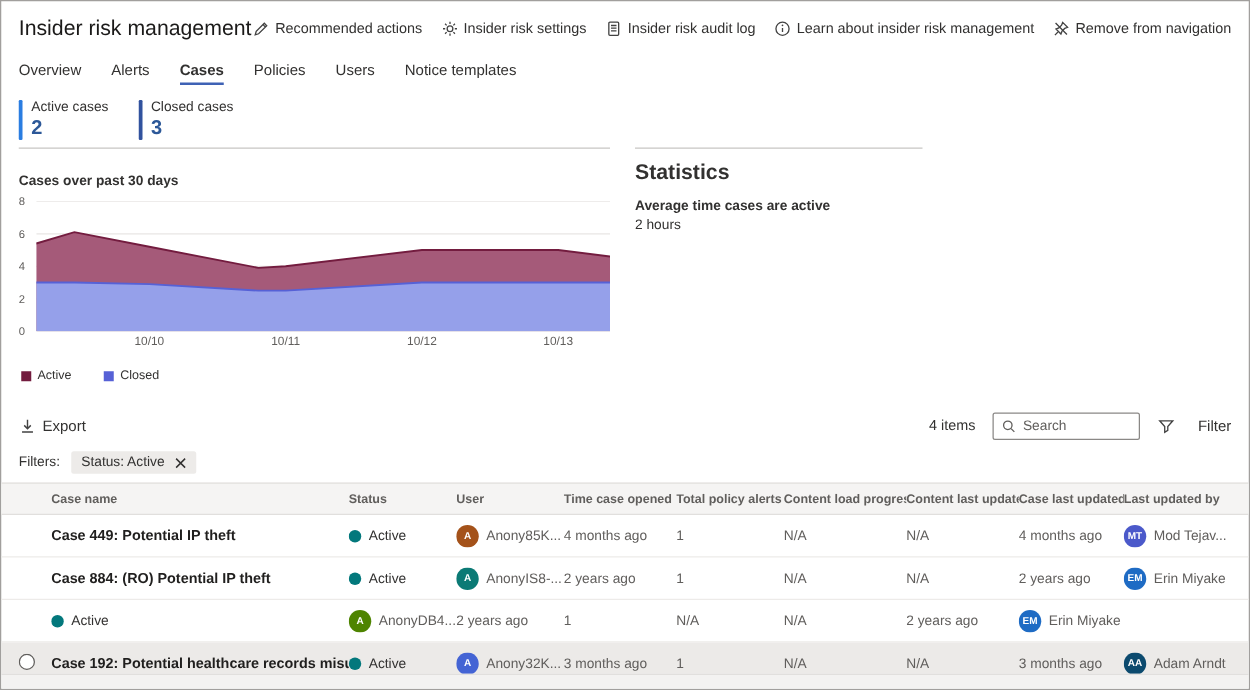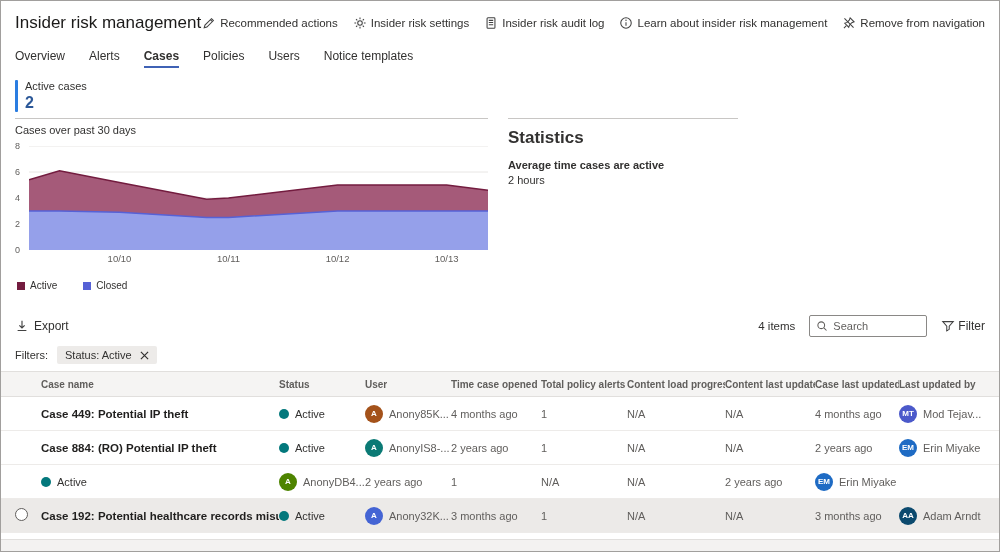--- a/index.html
+++ b/index.html
@@ -24,21 +24,21 @@
   .kpis{display:flex;gap:24px;padding:0 14px;margin-top:12px}
   .kpi-card{display:flex;gap:7px;cursor:pointer}
   .kpi-accent{width:3px;border-radius:1px;align-self:stretch}
   .kpi-label{font-size:11px;color:#323130;white-space:nowrap}
   .kpi-value{font-size:16px;font-weight:700;color:#2c5898;margin-top:2px}
 
   
   .panels{display:flex;gap:20px;padding:0 14px;margin-top:6px}
   .panel-left{flex:0 0 473px;border-top:1px solid #c8c6c4}
   .panel-right{flex:0 0 230px;border-top:1px solid #c8c6c4}
-  .chart-title{font-size:11px;font-weight:400;margin-top:5px;color:#323130}
+  .chart-title{font-size:11px;font-weight:700;margin-top:20px;color:#323130}
   .chart-wrap{display:flex;margin-top:10px}
   .y-labels{position:relative;width:14px;height:104px;font-size:9px;color:#605e5c}
   .y-label{position:absolute;left:0;transform:translateY(-50%)}
   .plot{position:relative;flex:1;height:104px}
   .plot svg{width:100%;height:100%;display:block}
   .x-labels{position:relative;height:14px;margin-left:14px;margin-top:3px;font-size:9.5px;color:#605e5c}
   .x-label{position:absolute;top:0;transform:translateX(-50%)}
   .legend{display:flex;gap:26px;margin-top:13px;padding-left:2px}
   .legend-item{display:flex;align-items:center;gap:5px;font-size:10px;color:#323130}
   .legend-swatch{width:8px;height:8px;display:inline-block}
@@ -47,21 +47,21 @@
   .stats-value{font-size:11px;margin-top:3px;color:#323130}
 
   
   .toolbar{display:flex;justify-content:space-between;align-items:center;padding:0 14px;margin-top:24px}
   .export-btn{display:flex;align-items:center;gap:5px;font-size:12px;cursor:pointer;color:#323130}
   .toolbar-right{display:flex;align-items:center;gap:14px}
   .items-count{font-size:11.5px;color:#323130;white-space:nowrap}
   .search-box{display:flex;align-items:center;gap:5px;width:118px;height:22px;border:1px solid #8a8886;border-radius:2px;padding:0 6px;background:#fff}
   .search-box input{border:none;outline:none;width:100%;font-size:11px;font-family:inherit;color:#323130;background:transparent}
   .search-box input::placeholder{color:#605e5c}
-  .filter-btn{display:flex;align-items:center;gap:3px;font-size:12px;cursor:pointer;color:#323130}
+  .filter-btn{display:flex;align-items:center;gap:18px;font-size:12px;cursor:pointer;color:#323130}
 
   
   .filters-row{display:flex;align-items:center;gap:9px;padding:0 14px;margin-top:9px}
   .filters-label{font-size:11px;color:#323130}
   .chip{display:flex;align-items:center;gap:8px;background:#edebe9;border-radius:2px;padding:3px 8px;font-size:11px;color:#323130;cursor:pointer}
 
   
   .table{margin-top:7px}
   .thead,.tr{display:grid;grid-template-columns:26px 238px 86px 86px 90px 86px 98px 90px 84px 1fr;align-items:center;padding:12px 14px}
   .thead{height:24px;background:#f5f4f3;border-top:1px solid #e1dfdd;border-bottom:1px solid #e1dfdd}
@@ -132,20 +132,27 @@
     <div class="tab"><span>Users</span></div>
     <div class="tab"><span>Notice templates</span></div>
   </div>
 
   <div class="kpis">
     <div class="kpi-card">
       <span class="kpi-accent" style="background-color: rgb(42, 125, 225);"></span>
       <div>
         <div class="kpi-label">Active cases</div>
         <div class="kpi-value">2</div>
+      </div>
+    </div>
+    <div class="kpi-card">
+      <span class="kpi-accent" style="background-color: rgb(49, 82, 158);"></span>
+      <div>
+        <div class="kpi-label">Closed cases</div>
+        <div class="kpi-value">3</div>
       </div>
     </div>
   </div>
 
   <div class="panels">
     <div class="panel-left">
       <div class="chart-title">Cases over past 30 days</div>
       <div class="chart-wrap">
         <div class="y-labels" id="y-labels">
             <div class="y-label" style="top: 100%;">0</div>

